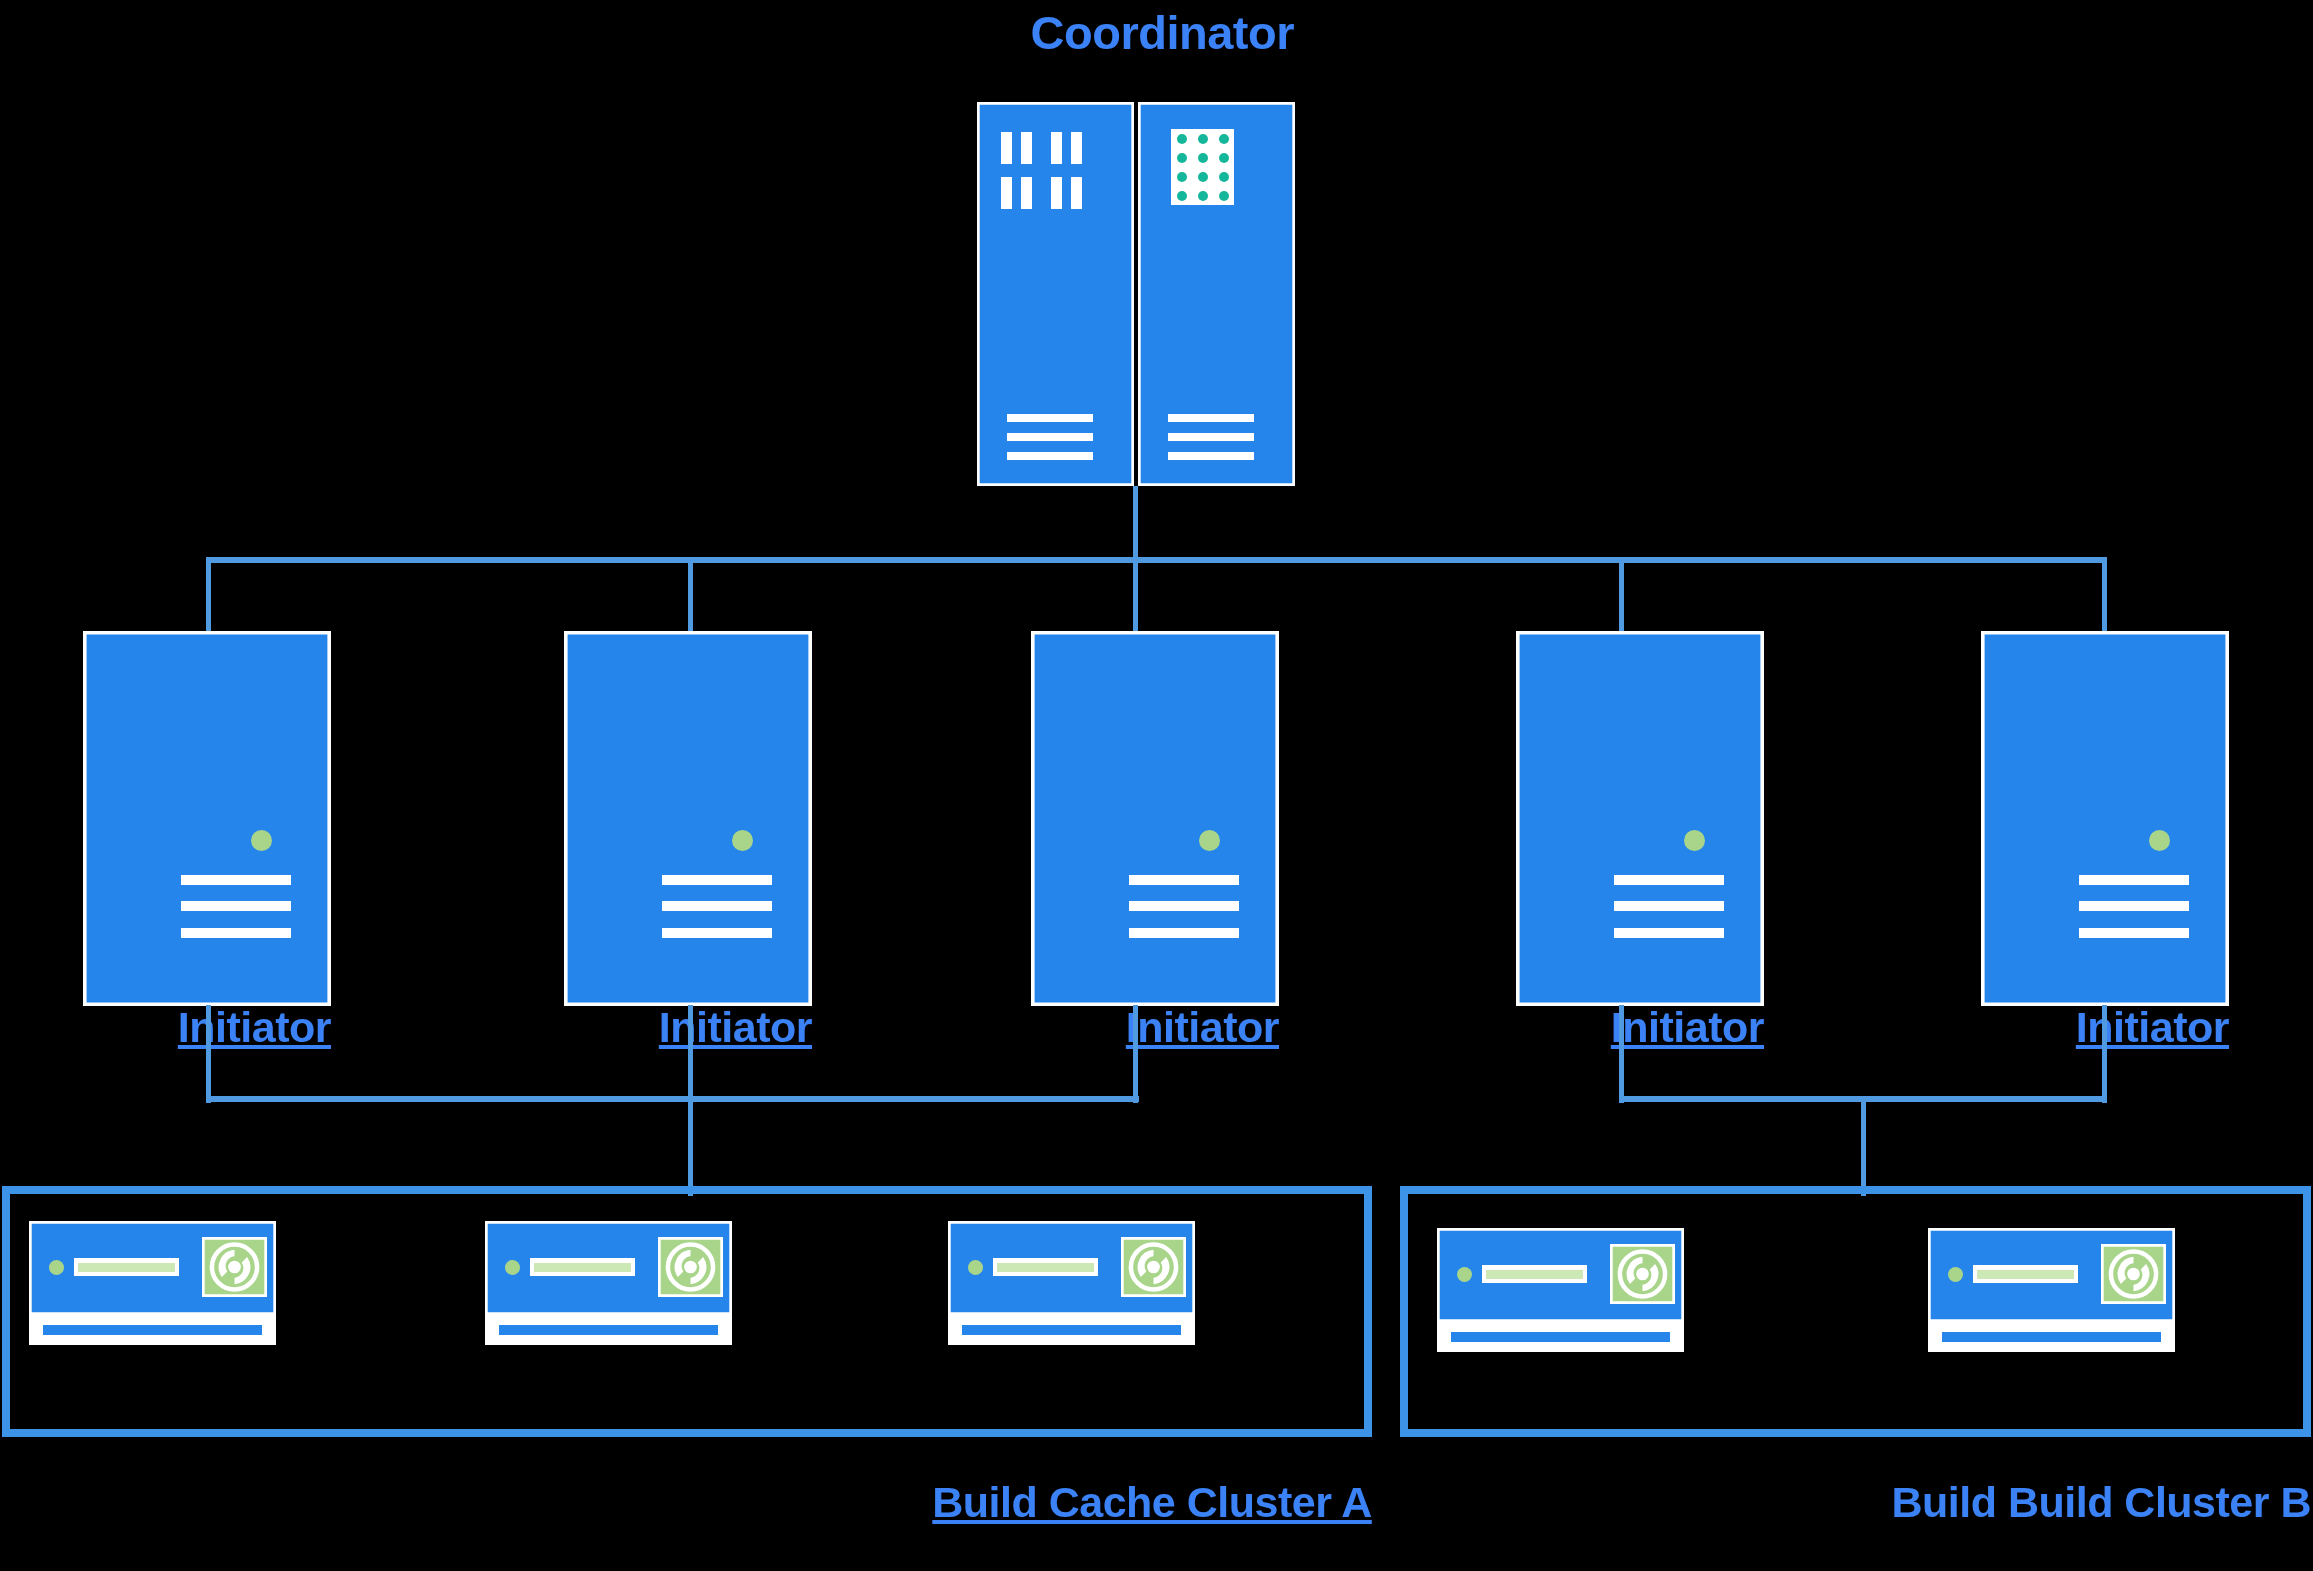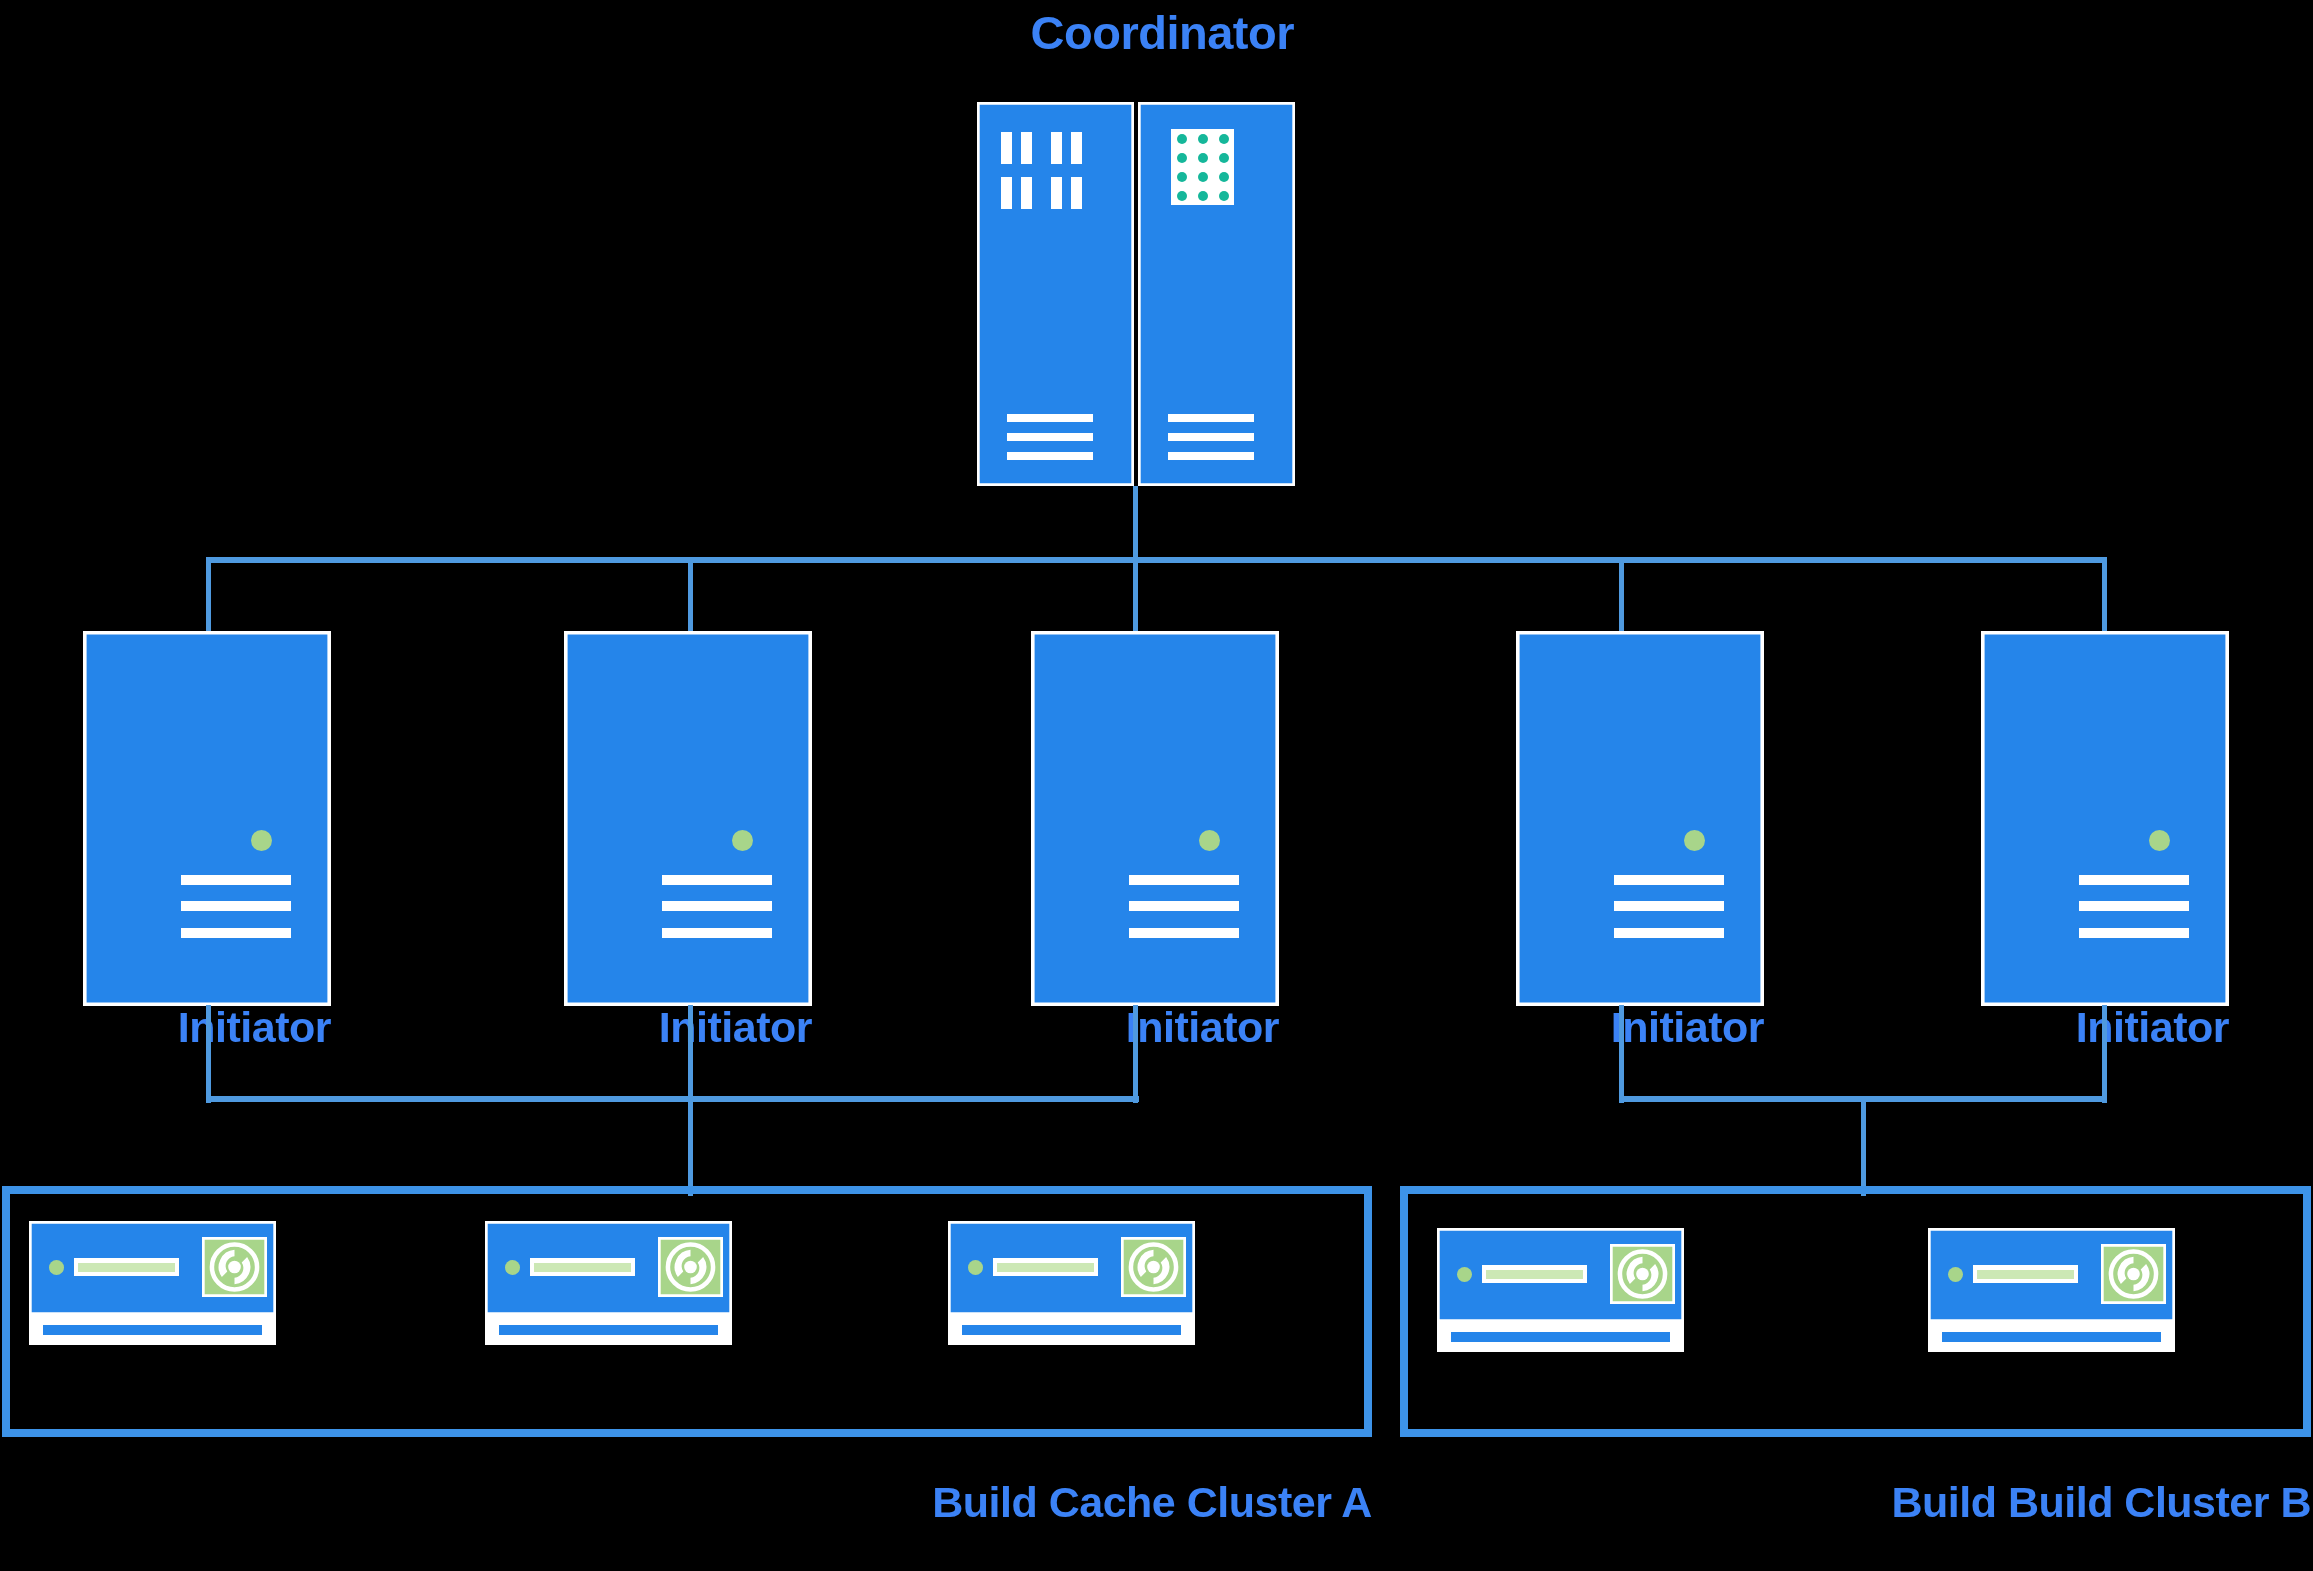--- a/index.html
+++ b/index.html
@@ -123,20 +123,21 @@
   }
   .init-lines i {
     display: block;
     height: 10px;
     background: #ffffff;
     margin-bottom: 16.3px;
   }
   .init-lines i:last-child { margin-bottom: 0; }
   .initiator-label {
     font-size: 43px;
+    text-decoration: underline;
   }
 
   
   .cluster-box {
     position: absolute;
     border: 8.1px solid #3d93e8;
     background: transparent;
     box-sizing: border-box;
   }
   .cluster-label {
@@ -372,21 +373,21 @@
           <path d="M36 14 A19 19 0 0 0 22 44 L28 38 A11 11 0 0 1 36 21 Z" fill="#ffffff"></path>
           <path d="M36 52 A19 19 0 0 0 50 22 L44 28 A11 11 0 0 1 36 45 Z" fill="#ffffff"></path>
         </svg>
       </div>
     </div>
     <div class="cache-base">
         <i></i>
       </div>
   </div>
 
-  <div class="label cluster-label" style="left:1.8px; top:1478px; width:1370px;">Build Cache Cluster A</div>
+  <div class="label cluster-label" style="left:1.8px; top:1478px; width:1370px;text-decoration:underline;">Build Cache Cluster A</div>
 
   <div class="cluster-box" style="left:1400px; top:1186px; width:911px; height:251px;"></div>
 
   <div class="cache-node" style="left:1437px; top:1228px;">
     <div class="cache-body">
       <div class="cache-dot"></div>
       <div class="cache-bar">
           <i></i>
         </div>
       <div class="cache-disc">

